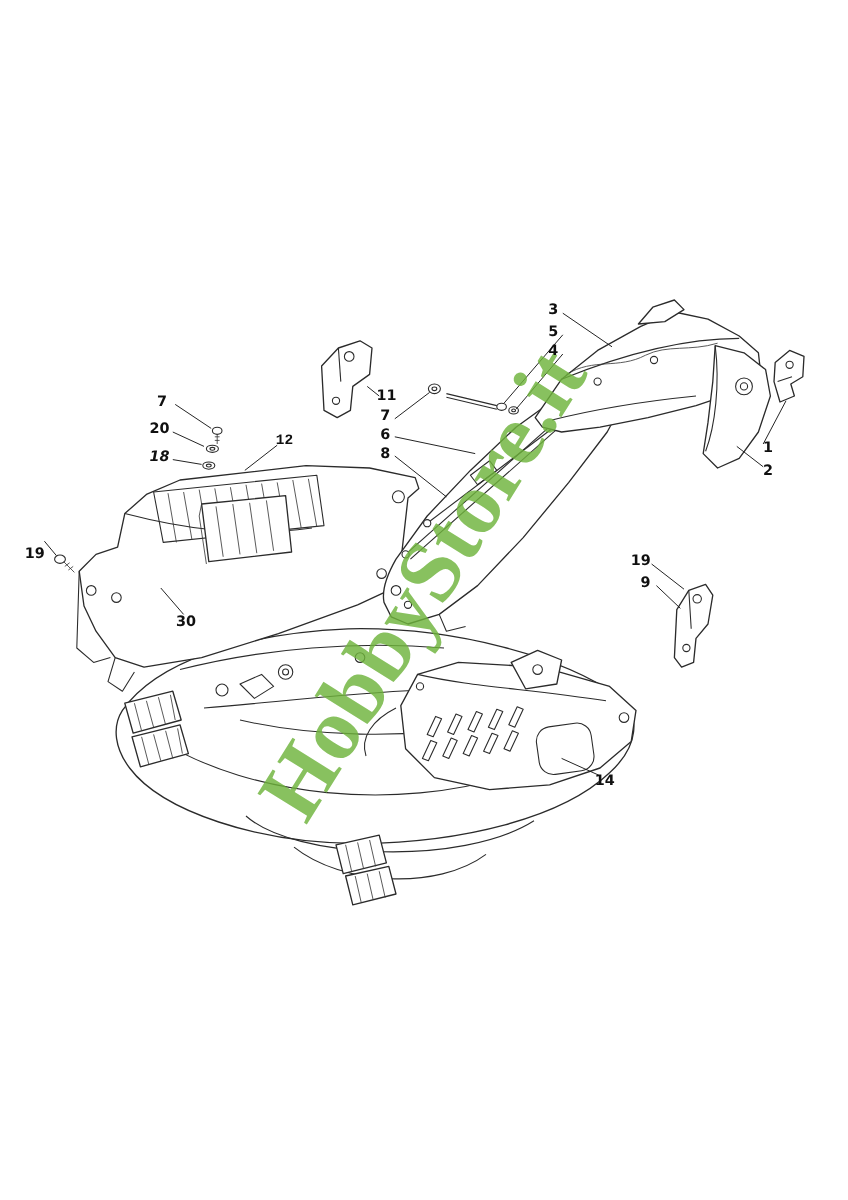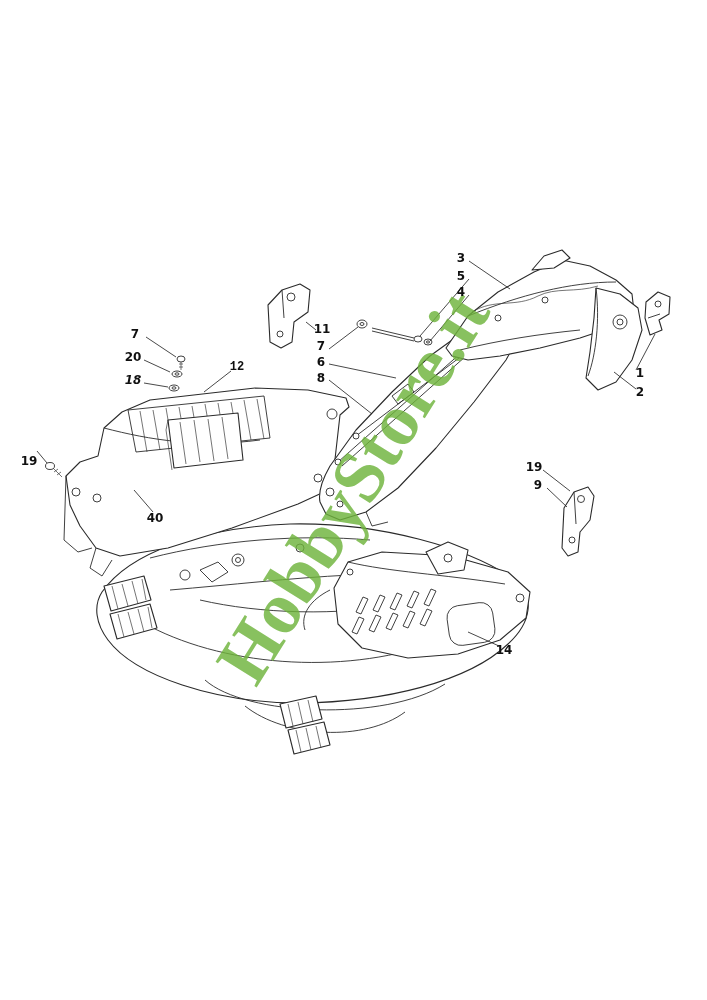--- a/index.html
+++ b/index.html
@@ -214,17 +214,17 @@
       <span class="callout" style="left: 321px; top: 362px;">6</span>
       <span class="callout" style="left: 321px; top: 378px;">8</span>
       <span class="callout" style="left: 461px; top: 258px;">3</span>
       <span class="callout" style="left: 461px; top: 276px;">5</span>
       <span class="callout" style="left: 461px; top: 292px;">4</span>
       <span class="callout" style="left: 640px; top: 373px;">1</span>
       <span class="callout" style="left: 640px; top: 392px;">2</span>
       <span class="callout" style="left: 534px; top: 467px;">19</span>
       <span class="callout" style="left: 538px; top: 485px;">9</span>
       <span class="callout" style="left: 29px; top: 461px;">19</span>
-      <span class="callout" style="left: 155px; top: 518px;">40</span>
+      <span class="callout" style="left: 155px; top: 518px;">30</span>
       <span class="callout" style="left: 504px; top: 650px;">14</span>
     </div>
 
 </div>
 
 </body></html>

